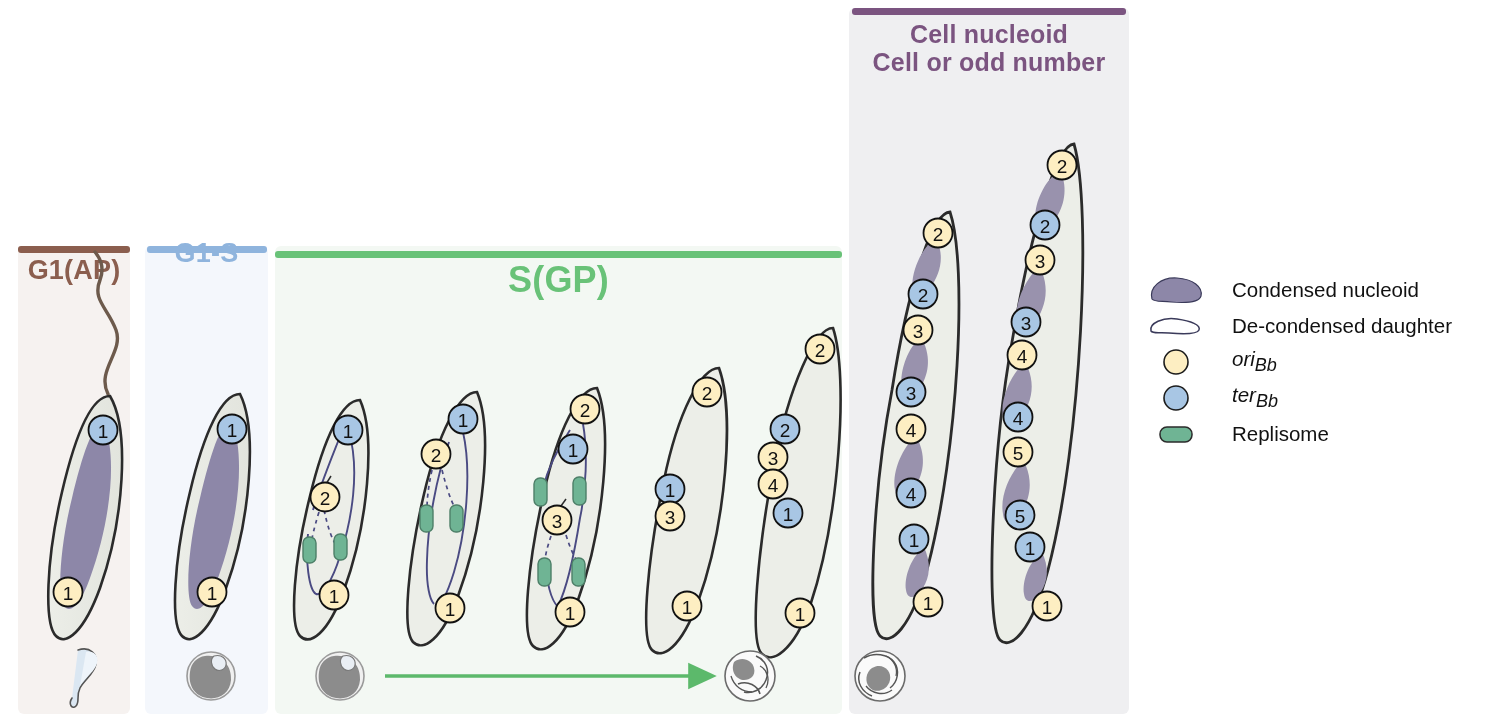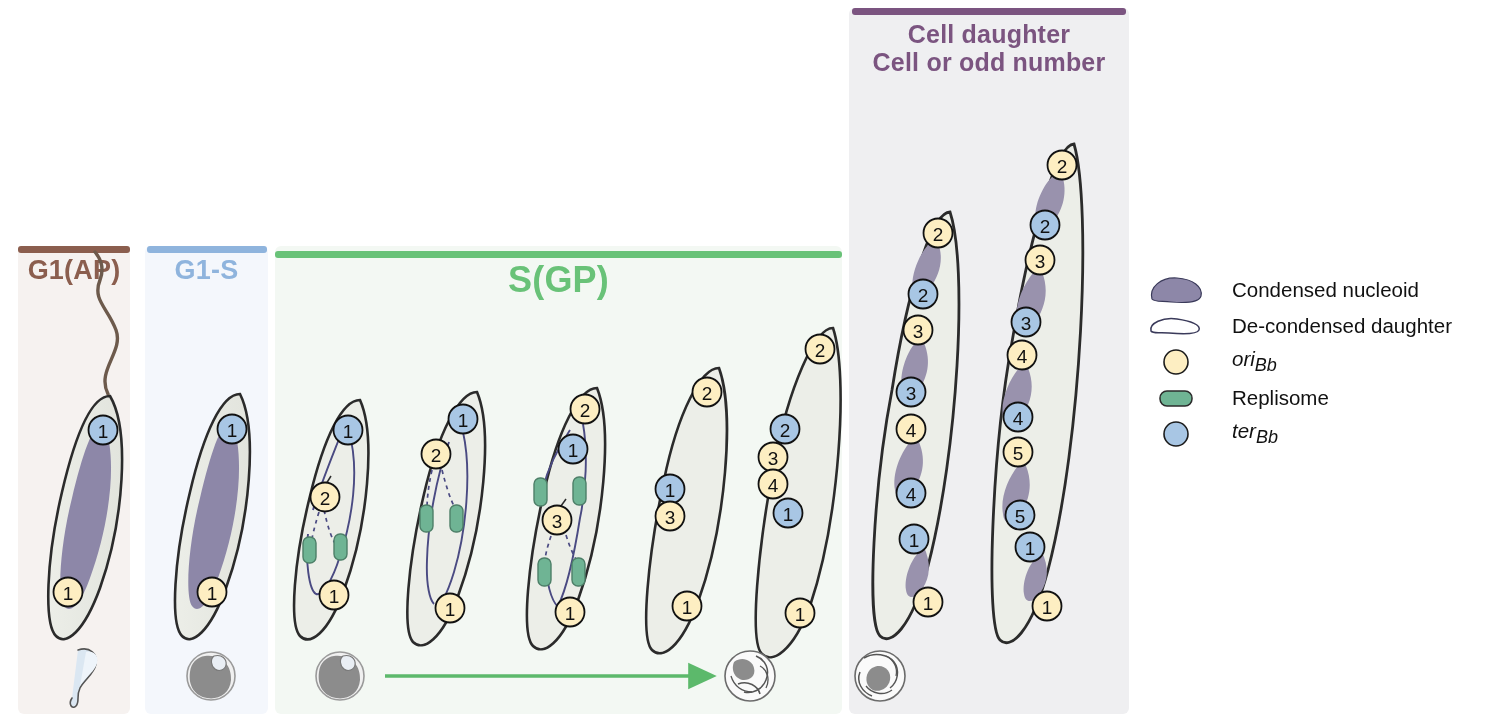--- a/index.html
+++ b/index.html
@@ -31,28 +31,28 @@
 </style>
 </head>
 <body>
 
 <div id="panels-root">
     <div class="panel" style="left: 18px; top: 246px; width: 112px; height: 468px; background: rgb(246, 242, 240);"></div>
     <div class="panel-bar" style="left: 18px; top: 246px; width: 112px; background: rgb(139, 94, 78);"></div>
     <div class="panel-title" style="left: 18px; width: 112px; color: rgb(139, 94, 78); top: 255px; font-size: 27px;">G1(AP)</div>
     <div class="panel" style="left: 145px; top: 246px; width: 123px; height: 468px; background: rgb(244, 247, 252);"></div>
     <div class="panel-bar" style="left: 147px; top: 246px; width: 120px; background: rgb(143, 180, 221);"></div>
-    <div class="panel-title" style="left: 145px; width: 123px; color: rgb(143, 180, 221); top: 255px; font-size: 27px;">G1-S</div>
+    <div class="panel-title" style="left: 145px; width: 123px; color: rgb(143, 180, 221); top: 238px; font-size: 27px;">G1-S</div>
     <div class="panel" style="left: 275px; top: 246px; width: 567px; height: 468px; background: rgb(243, 248, 243);"></div>
     <div class="panel-bar" style="left: 275px; top: 251px; width: 567px; background: rgb(105, 194, 120);"></div>
     <div class="panel-title" style="left: 275px; width: 567px; color: rgb(105, 194, 120); top: 260px; font-size: 36px;">S(GP)</div>
     <div class="panel" style="left: 849px; top: 8px; width: 280px; height: 706px; background: rgb(239, 239, 241);"></div>
     <div class="panel-bar" style="left: 852px; top: 8px; width: 274px; background: rgb(123, 84, 128);"></div>
     <div class="panel-title" style="left: 849px; width: 280px; color: rgb(123, 84, 128); top: 20px; font-size: 25px;">
-      <div>Cell daughter</div>
+      <div>Cell nucleoid</div>
       <div>Cell or odd number</div>
     </div>
   </div>
 
 <svg class="stage" viewBox="0 0 1500 714" width="1500" height="714">
   <defs>
     <linearGradient id="cellGrad" x1="0" y1="0" x2="1" y2="0">
       <stop offset="0%" stop-color="#eceee8"></stop>
       <stop offset="100%" stop-color="#e2e4dd"></stop>
     </linearGradient>
@@ -408,29 +408,29 @@
     <div class="legend-ico">
       <svg width="30" height="30" viewBox="0 0 30 30">
         <circle cx="15" cy="15" r="12" fill="#fdeec2" stroke="#1c1c1c" stroke-width="1.6"></circle>
       </svg>
     </div>
     <div class="legend-label"><i>ori</i><sub>Bb</sub></div>
   </div>
 
   <div class="legend-row">
     <div class="legend-ico">
+      <svg width="30" height="30" viewBox="0 0 30 30">
+        <circle cx="15" cy="15" r="12" fill="#a8c6e4" stroke="#1c1c1c" stroke-width="1.6"></circle>
+      </svg>
+    </div>
+    <div class="legend-label"><i>ter</i><sub>Bb</sub></div>
+  </div>
+
+  <div class="legend-row">
+    <div class="legend-ico">
       <svg width="40" height="22" viewBox="0 0 40 22">
         <rect x="4" y="4" width="32" height="15" rx="7" fill="#6fb494" stroke="#2b2b2b" stroke-width="1.5"></rect>
       </svg>
     </div>
     <div class="legend-label">Replisome</div>
   </div>
 
-  <div class="legend-row">
-    <div class="legend-ico">
-      <svg width="30" height="30" viewBox="0 0 30 30">
-        <circle cx="15" cy="15" r="12" fill="#a8c6e4" stroke="#1c1c1c" stroke-width="1.6"></circle>
-      </svg>
-    </div>
-    <div class="legend-label"><i>ter</i><sub>Bb</sub></div>
-  </div>
-
 </div>
 
 </body></html>

